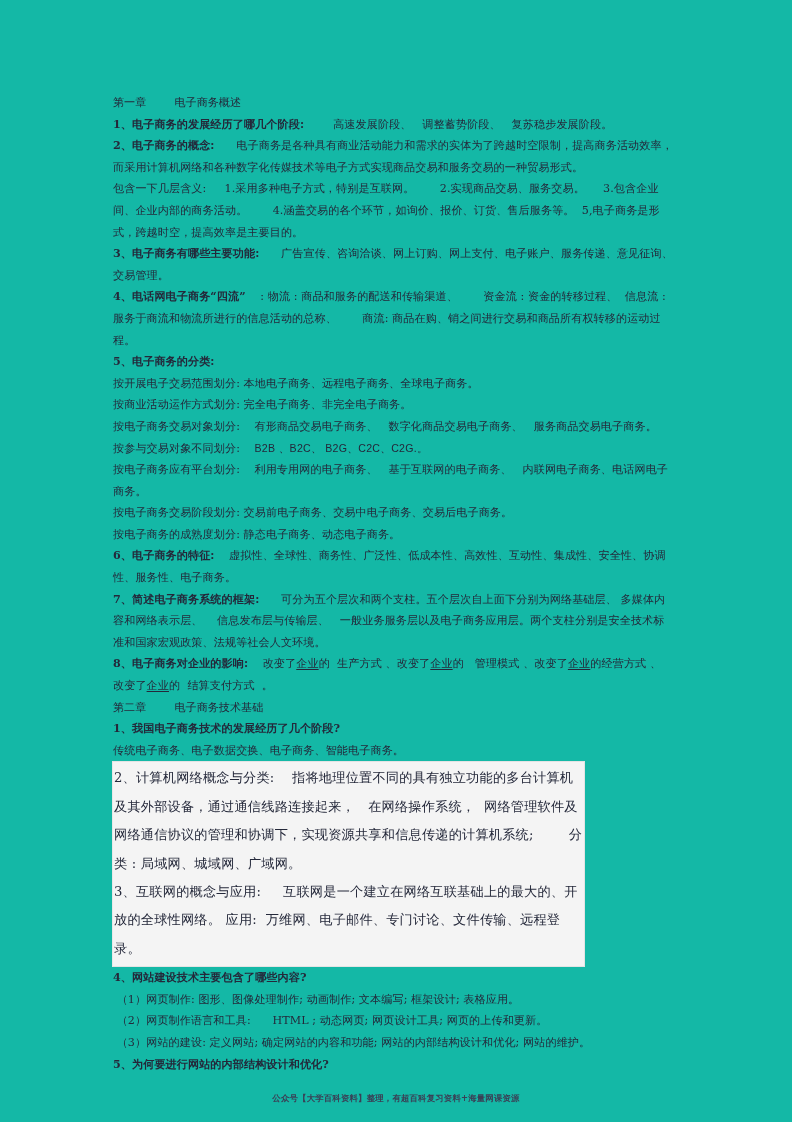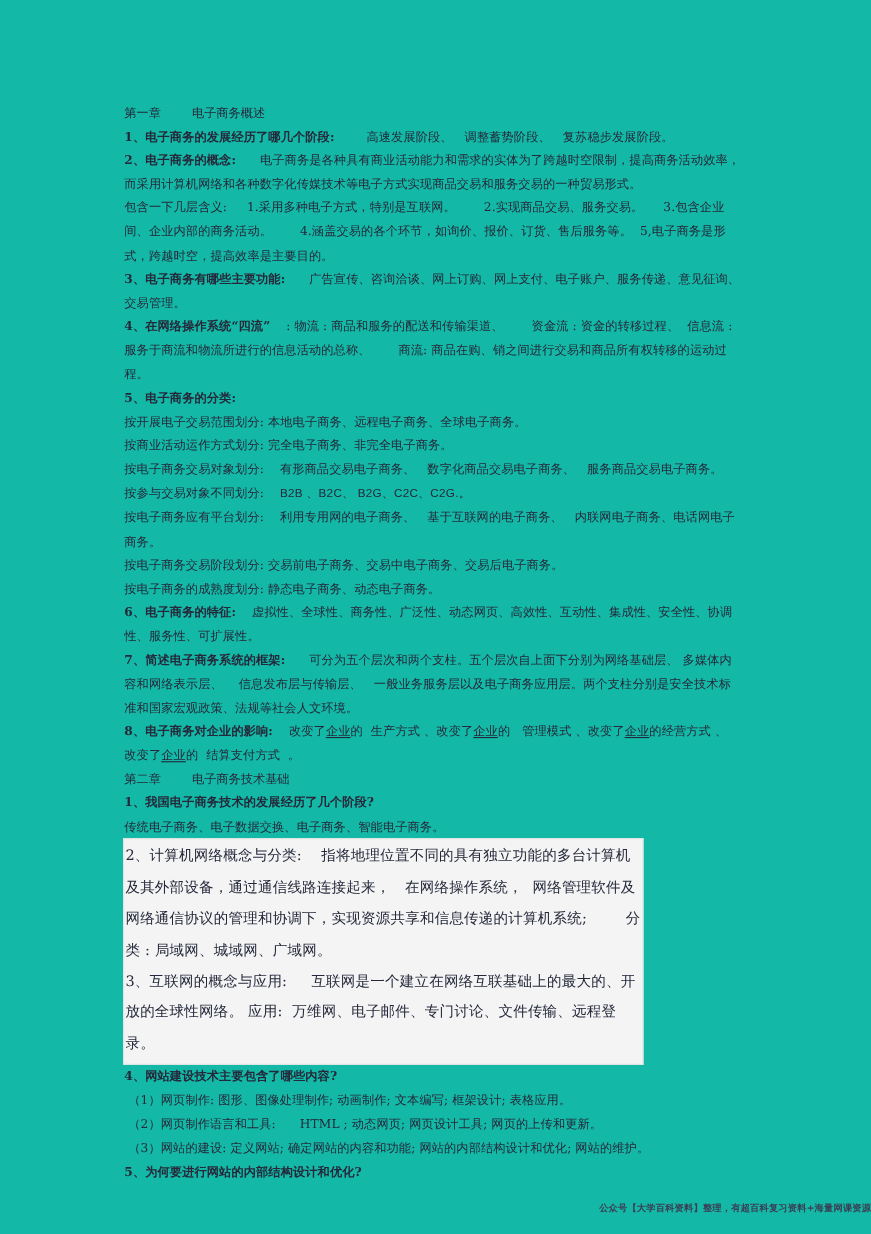--- a/index.html
+++ b/index.html
@@ -93,21 +93,21 @@
   .shaded .ln .lead {
     font-weight: normal;
   }
 
   
   .footer {
     position: absolute;
     left: 0;
     top: 1086px;
     width: 792px;
-    text-align: right;
+    text-align: center;
   }
   .footer-text {
     display: inline-block;
     font-size: 8.4px;
     line-height: 12px;
     letter-spacing: 0.2px;
     color: #3a3f55;
     font-weight: bold;
     font-family: "DejaVu Serif", "Liberation Serif", serif;
   }
@@ -124,39 +124,39 @@
     <div>
 
       <p class="ln bold-lead"><span class="num">1、</span><span class="lead">电子商务的发展经历了哪几个阶段:</span><span>        高速发展阶段、   调整蓄势阶段、   复苏稳步发展阶段。</span></p>
 
       <p class="ln bold-lead"><span class="num">2、</span><span class="lead">电子商务的概念:</span><span>      电子商务是各种具有商业活动能力和需求的实体为了跨越时空限制，提高商务活动效率，   而采用计算机网络和各种数字化传媒技术等电子方式实现商品交易和服务交易的一种贸易形式。</span></p>
 
       <p class="ln"><span>包含一下几层含义:     1.采用多种电子方式，特别是互联网。       2.实现商品交易、服务交易。     3.包含企业间、企业内部的商务活动。       4.涵盖交易的各个环节，如询价、报价、订货、售后服务等。  5,电子商务是形式，跨越时空，提高效率是主要目的。</span></p>
 
       <p class="ln bold-lead"><span class="num">3、</span><span class="lead">电子商务有哪些主要功能:</span><span>      广告宣传、咨询洽谈、网上订购、网上支付、电子账户、服务传递、意见征询、交易管理。</span></p>
 
-      <p class="ln bold-lead"><span class="num">4、</span><span class="lead">在网络操作系统“四流”</span><span>    : 物流 : 商品和服务的配送和传输渠道、       资金流 : 资金的转移过程、  信息流 : 服务于商流和物流所进行的信息活动的总称、       商流: 商品在购、销之间进行交易和商品所有权转移的运动过程。</span></p>
+      <p class="ln bold-lead"><span class="num">4、</span><span class="lead">电话网电子商务“四流”</span><span>    : 物流 : 商品和服务的配送和传输渠道、       资金流 : 资金的转移过程、  信息流 : 服务于商流和物流所进行的信息活动的总称、       商流: 商品在购、销之间进行交易和商品所有权转移的运动过程。</span></p>
 
       <p class="ln bold-lead"><span class="num">5、</span><span class="lead">电子商务的分类:</span></p>
 
       <p class="ln"><span>按开展电子交易范围划分: 本地电子商务、远程电子商务、全球电子商务。</span></p>
 
       <p class="ln"><span>按商业活动运作方式划分: 完全电子商务、非完全电子商务。</span></p>
 
       <p class="ln"><span>按电子商务交易对象划分:    有形商品交易电子商务、   数字化商品交易电子商务、   服务商品交易电子商务。</span></p>
 
       <p class="ln"><span>按参与交易对象不同划分:    </span><span class="latin">B2B 、B2C、 B2G、C2C、C2G.。</span></p>
 
       <p class="ln"><span>按电子商务应有平台划分:    利用专用网的电子商务、   基于互联网的电子商务、   内联网电子商务、电话网电子商务。</span></p>
 
       <p class="ln"><span>按电子商务交易阶段划分: 交易前电子商务、交易中电子商务、交易后电子商务。</span></p>
 
       <p class="ln"><span>按电子商务的成熟度划分: 静态电子商务、动态电子商务。</span></p>
 
-      <p class="ln bold-lead"><span class="num">6、</span><span class="lead">电子商务的特征:</span><span>    虚拟性、全球性、商务性、广泛性、动态网页、高效性、互动性、集成性、安全性、协调性、服务性、可扩展性。</span></p>
+      <p class="ln bold-lead"><span class="num">6、</span><span class="lead">电子商务的特征:</span><span>    虚拟性、全球性、商务性、广泛性、低成本性、高效性、互动性、集成性、安全性、协调性、服务性、电子商务。</span></p>
 
       <p class="ln bold-lead"><span class="num">7、</span><span class="lead">简述电子商务系统的框架:</span><span>      可分为五个层次和两个支柱。五个层次自上面下分别为网络基础层、 多媒体内容和网络表示层、    信息发布层与传输层、   一般业务服务层以及电子商务应用层。两个支柱分别是安全技术标准和国家宏观政策、法规等社会人文环境。</span></p>
 
       <p class="ln bold-lead"><span class="num">8、</span><span class="lead">电子商务对企业的影响:</span><span>    改变了</span><span class="u">企业</span><span>的  生产方式 、改变了</span><span class="u">企业</span><span>的   管理模式 、改变了</span><span class="u">企业</span><span>的经营方式 、 改变了</span><span class="u">企业</span><span>的  结算支付方式  。</span></p>
 
     </div>
 
     <div class="chap">第二章        电子商务技术基础</div>
 
     <div>

